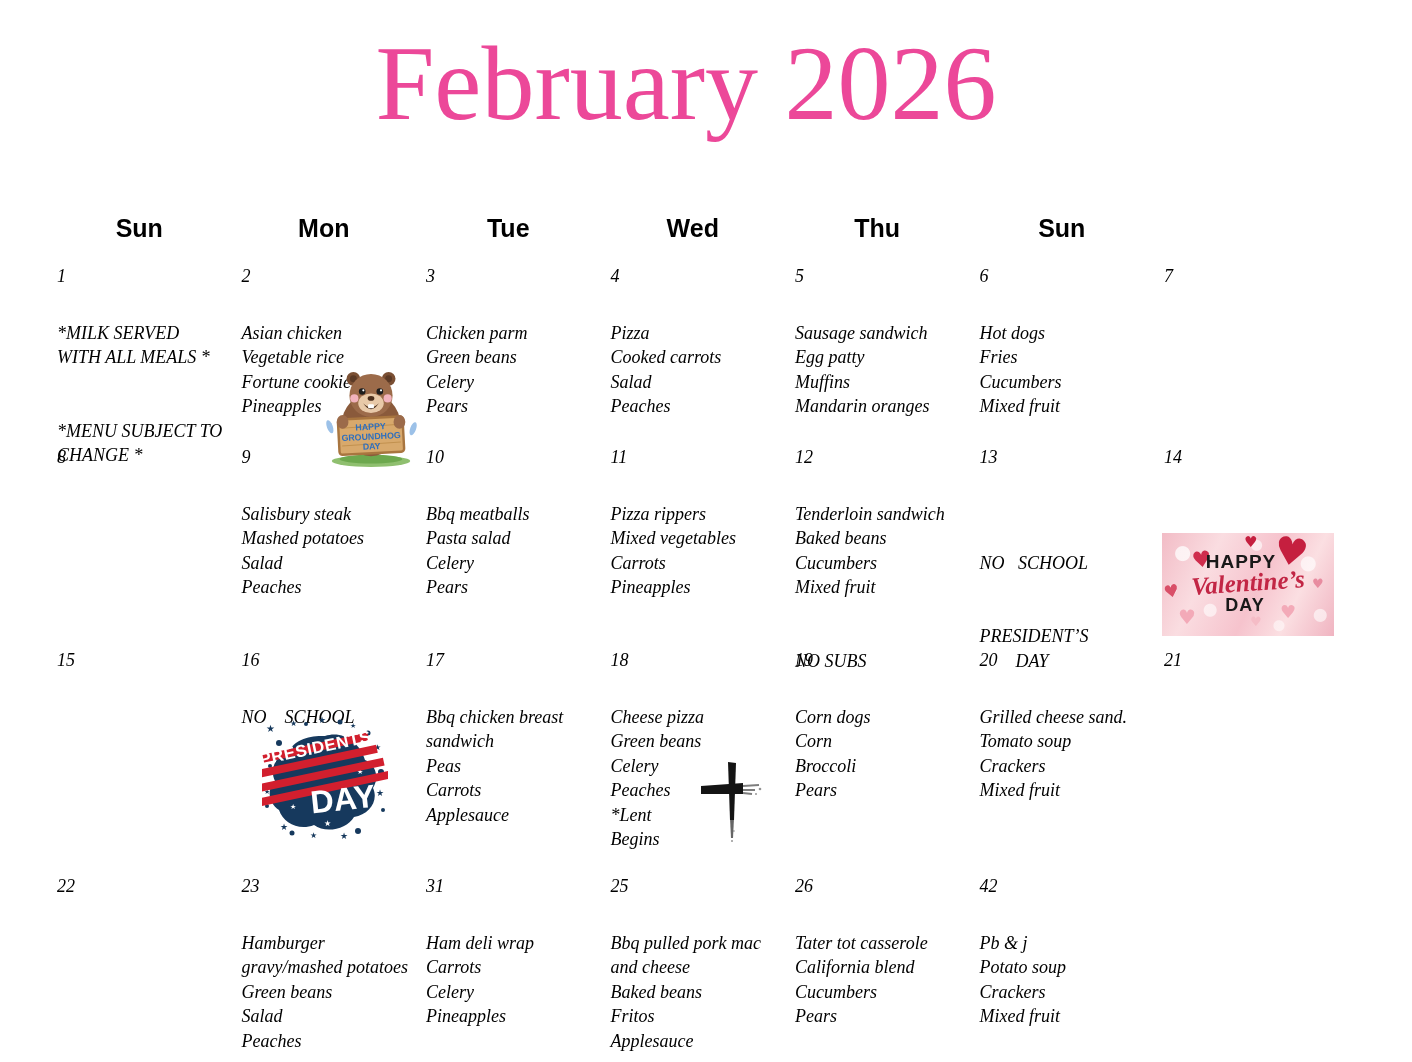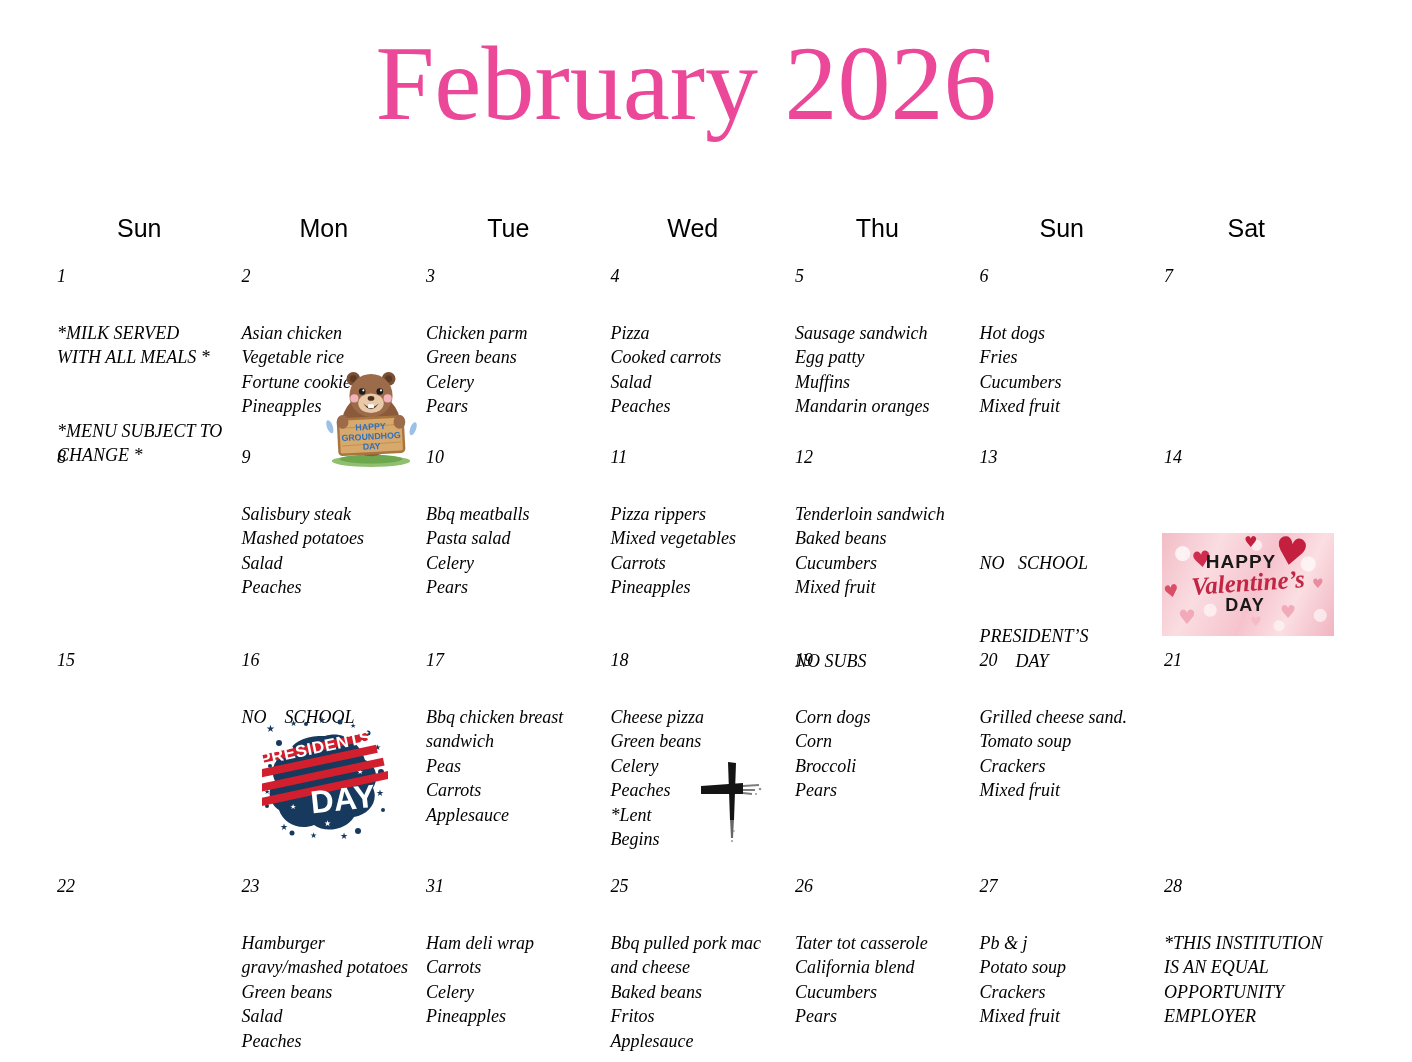--- a/index.html
+++ b/index.html
@@ -6,21 +6,21 @@
   body{width:1412px;height:1062px;position:relative;overflow:hidden;
        font-family:"Liberation Serif",serif;color:#000;}
 
   .title{position:absolute;left:0;top:26px;width:1372px;text-align:center;
          font-size:106px;line-height:1.1;font-family:"Liberation Serif",serif;
          color:#ec4899;}
 
   .weekdays{position:absolute;left:47px;top:208px;width:1292px;
             display:grid;grid-template-columns:repeat(7,184.5px);}
   .weekday{text-align:center;font-family:"Liberation Sans",sans-serif;
-           font-weight:normal;font-size:25px;line-height:40px;}
+           font-weight:bold;font-size:25px;line-height:40px;}
 
   .calendar{position:absolute;left:47px;top:262px;width:1292px;
             display:grid;grid-template-columns:repeat(7,184.5px);
             grid-template-rows:181px 203px 226px 190px;}
   .cell{padding:2px 4px 0 10px;font-style:italic;font-size:18px;
         line-height:24.5px;overflow:visible;}
   .daynum{line-height:24.5px;}
   .menu{white-space:pre-line;margin-top:32px;}
 
   .sticker{position:absolute;}
@@ -66,21 +66,20 @@
 
 <div class="title">February 2026</div>
 
 <div class="weekdays">
   <div class="weekday">Sun</div>
   <div class="weekday">Mon</div>
   <div class="weekday">Tue</div>
   <div class="weekday">Wed</div>
   <div class="weekday">Thu</div>
   <div class="weekday">Sun</div>
-  <div class="weekday">Sat</div>
 </div>
 
 <div class="calendar">
   <div class="cell">
       <div class="daynum">1</div>
       <div class="menu">*MILK SERVED
 WITH ALL MEALS *
 
 
 *MENU SUBJECT TO
@@ -248,32 +247,25 @@
 Applesauce</div>
     </div>
   <div class="cell">
       <div class="daynum">26</div>
       <div class="menu">Tater tot casserole
 California blend
 Cucumbers
 Pears</div>
     </div>
   <div class="cell">
-      <div class="daynum">27</div>
+      <div class="daynum">42</div>
       <div class="menu">Pb &amp; j
 Potato soup
 Crackers
 Mixed fruit</div>
-    </div>
-  <div class="cell">
-      <div class="daynum">28</div>
-      <div class="menu">*THIS INSTITUTION
-IS AN EQUAL
-OPPORTUNITY
-EMPLOYER</div>
     </div>
 </div>
 
 <svg id="groundhog" class="sticker" viewBox="0 0 100 104" xmlns="http://www.w3.org/2000/svg">
   <ellipse cx="50" cy="97" rx="40" ry="6" fill="#8fbf6f"></ellipse>
   <ellipse cx="50" cy="95" rx="32" ry="4.5" fill="#6da84e"></ellipse>
   <ellipse cx="8" cy="62" rx="3" ry="7" fill="#9cc1e8" transform="rotate(-20 8 62)"></ellipse>
   <ellipse cx="93" cy="64" rx="3" ry="7" fill="#9cc1e8" transform="rotate(20 93 64)"></ellipse>
   <circle cx="32" cy="13" r="7" fill="#7a4f33"></circle>
   <circle cx="68" cy="13" r="7" fill="#7a4f33"></circle>

